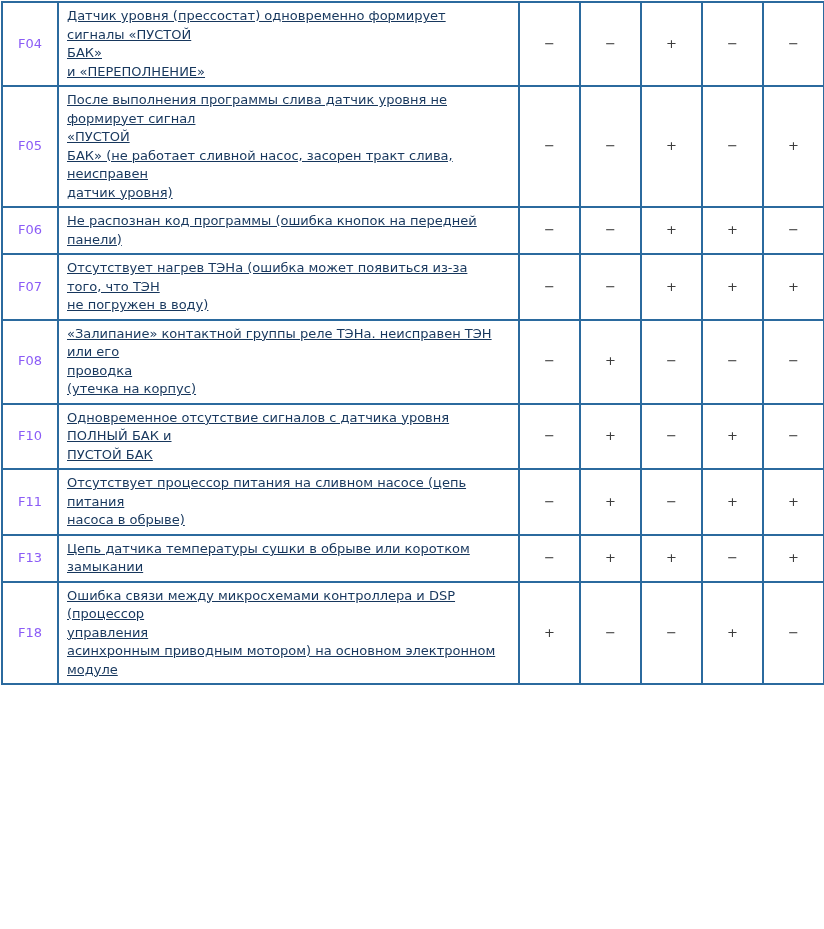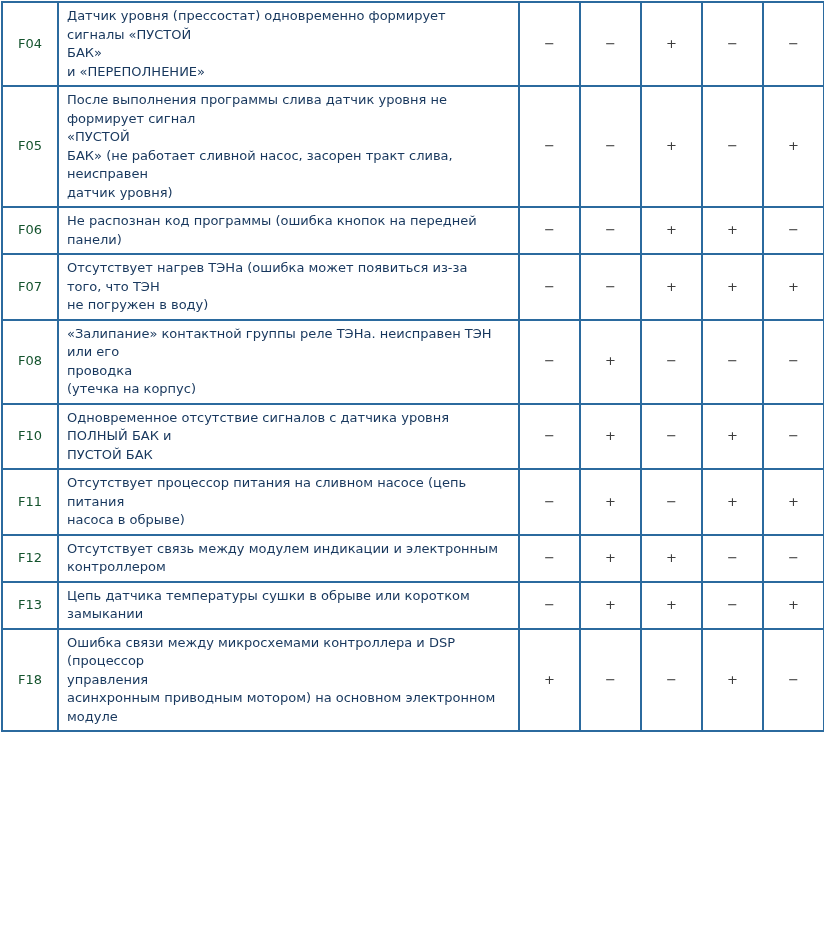--- a/index.html
+++ b/index.html
@@ -20,28 +20,29 @@
   }
   table.error-table td {
     border: 2px solid #2b6a9e;
     font-size: 13px;
     line-height: 18.5px;
     overflow: hidden;
   }
   td.code {
     text-align: center;
     vertical-align: middle;
-    color: #14532d;
+    color: #8b5cf6;
     padding: 2px;
   }
   td.desc {
     vertical-align: middle;
     color: #17375d;
     padding: 4px 0 4px 8px;
     white-space: pre-line;
+    text-decoration: underline;
   }
   td.sym {
     text-align: center;
     vertical-align: middle;
     color: #3d3d3d;
     padding: 2px;
   }
 </style>
 </head>
 <body>
@@ -139,30 +140,20 @@
     <td class="desc">Отсутствует процессор питания на сливном насосе (цепь
 питания
 насоса в обрыве)</td>
   <td class="sym">−</td>
         <td class="sym">+</td>
         <td class="sym">−</td>
         <td class="sym">+</td>
         <td class="sym">+</td>
       </tr>
 
-  <tr>
-    <td class="code">F12</td>
-    <td class="desc">Отсутствует связь между модулем индикации и электронным
-контроллером</td>
-  <td class="sym">−</td>
-        <td class="sym">+</td>
-        <td class="sym">+</td>
-        <td class="sym">−</td>
-        <td class="sym">−</td>
-      </tr>
 
   <tr>
     <td class="code">F13</td>
     <td class="desc">Цепь датчика температуры сушки в обрыве или коротком
 замыкании</td>
   <td class="sym">−</td>
         <td class="sym">+</td>
         <td class="sym">+</td>
         <td class="sym">−</td>
         <td class="sym">+</td>

